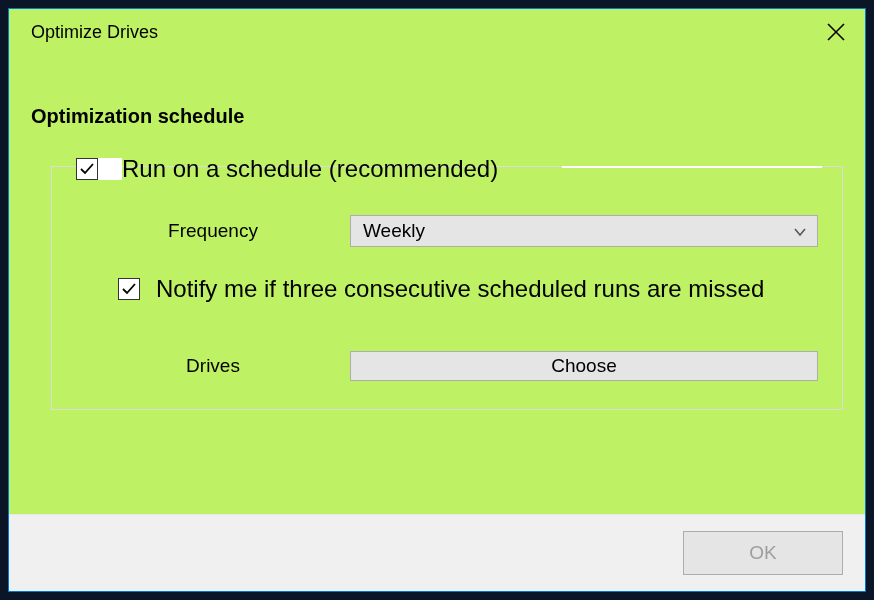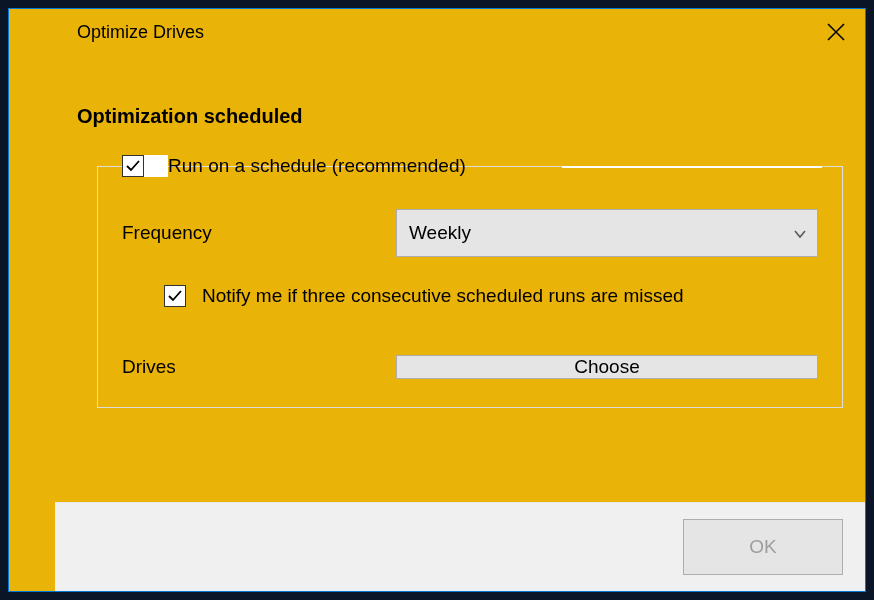--- a/index.html
+++ b/index.html
@@ -9,27 +9,26 @@
     }
     body {
       font-family: "Segoe UI", Tahoma, sans-serif;
       background: #0a1628;
       width: 874px;
       height: 600px;
       padding: 8px;
       overflow: hidden;
     }
     .window {
-      background: #eab308;
+      background: #bef264;
       width: 100%;
       height: 100%;
       border: 1px solid #0078d7;
       display: flex;
       flex-direction: column;
-      padding-left: 46px;
     }
     .titlebar {
       display: flex;
       justify-content: space-between;
       align-items: center;
       padding: 8px 14px 8px 22px;
       height: 46px;
     }
     .title-text {
       font-size: 18px;
@@ -107,69 +106,70 @@
       align-items: center;
       justify-content: center;
       margin-right: 16px;
       flex-shrink: 0;
     }
     .checkbox svg {
       width: 16px;
       height: 16px;
     }
     .check-label {
-      font-size: 19px;
+      font-size: 24px;
       color: #000;
     }
     .field-label {
       font-size: 19px;
       color: #000;
       width: 274px;
       flex-shrink: 0;
+      text-align: center;
     }
     .dropdown {
       flex: 1;
-      height: 48px;
+      height: 32px;
       border: 1px solid #adadad;
       background: #e5e5e5;
       display: flex;
       align-items: center;
       justify-content: space-between;
       padding: 0 10px 0 12px;
       font-size: 19px;
       color: #000;
       cursor: pointer;
     }
     .dropdown-arrow svg {
       width: 14px;
       height: 10px;
     }
     .choose-btn {
       flex: 1;
-      height: 24px;
+      height: 30px;
       border: 1px solid #adadad;
       background: #e5e5e5;
       display: flex;
       align-items: center;
       justify-content: center;
       font-size: 19px;
       color: #000;
       cursor: pointer;
     }
     .footer {
       background: #f0f0f0;
       padding: 16px 22px;
       display: flex;
       justify-content: flex-end;
       gap: 14px;
       border-top: 1px solid #e8e8e8;
     }
     .footer-btn {
       width: 160px;
-      height: 56px;
+      height: 44px;
       border: 1px solid #adadad;
       background: #e5e5e5;
       display: flex;
       align-items: center;
       justify-content: center;
       font-size: 19px;
       cursor: pointer;
     }
     .footer-btn.disabled {
       color: #9e9e9e;
@@ -189,21 +189,21 @@
     <div class="close-btn">
       <svg viewBox="0 0 20 20">
         <line x1="2" y1="2" x2="18" y2="18" stroke="#000" stroke-width="1.6"></line>
         <line x1="18" y1="2" x2="2" y2="18" stroke="#000" stroke-width="1.6"></line>
       </svg>
     </div>
   </div>
 
   <div class="content">
 
-    <div class="section-title">Optimization scheduled</div>
+    <div class="section-title">Optimization schedule</div>
 
     <div class="groupbox">
       <div class="groupbox-header-cutout"></div>
 
       <div class="row row-schedule">
         <span class="checkbox-hold">
         <span class="checkbox">
           <svg viewBox="0 0 16 16">
             <polyline points="2,8 6,12 14,3" fill="none" stroke="#000" stroke-width="1.8"></polyline>
           </svg>

